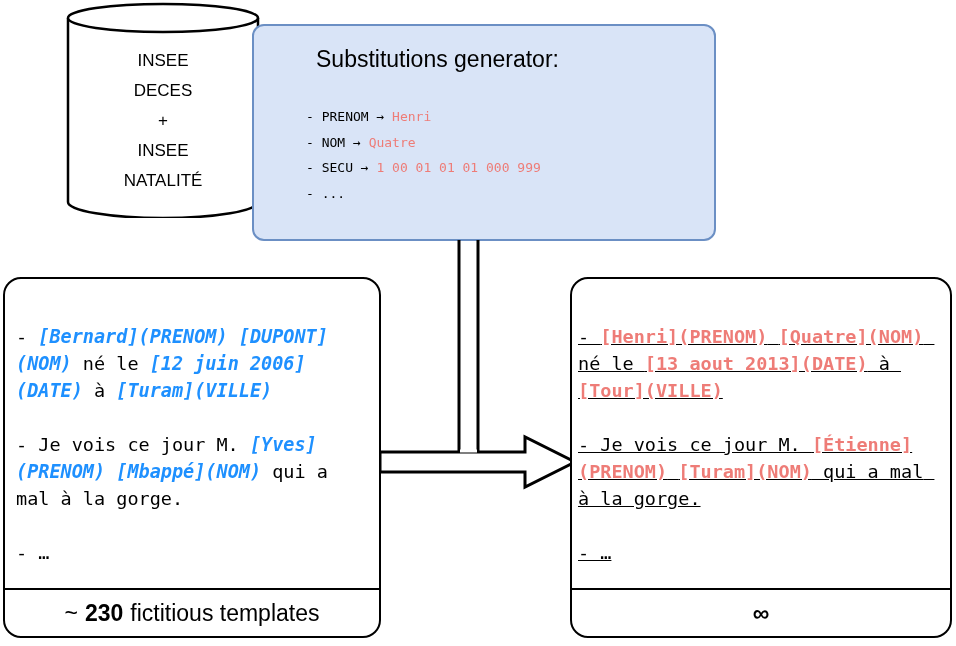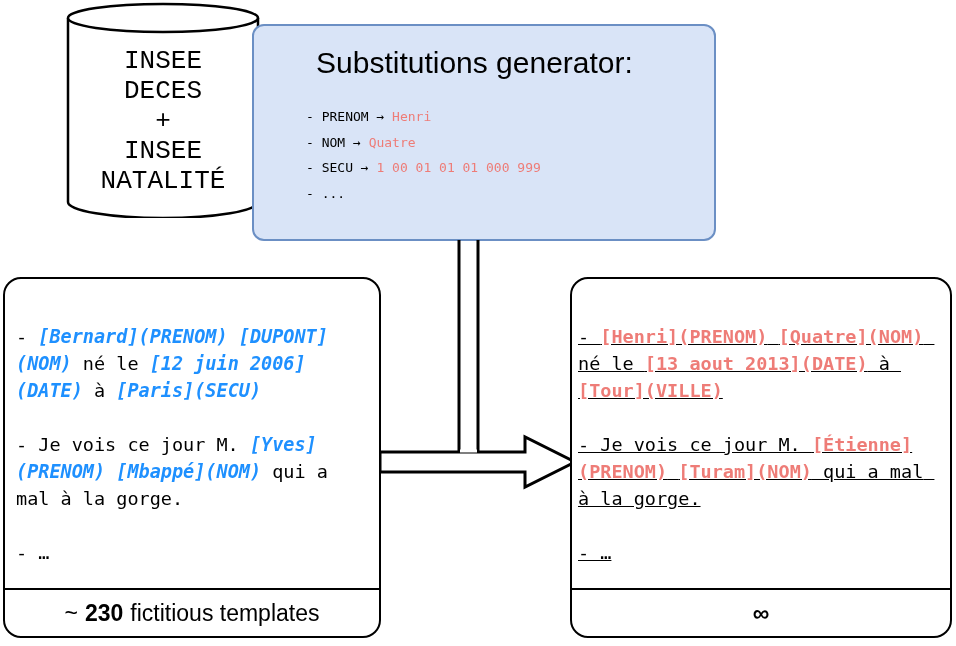--- a/index.html
+++ b/index.html
@@ -28,45 +28,44 @@
     left: 0; top: 0;
     width: 194px;
     height: 216px;
   }
   #db-label {
     position: absolute;
     left: 0;
     top: 44px;
     width: 194px;
     text-align: center;
-    font-size: 26px;
+    font-size: 17px;
     line-height: 30px;
     color: #000000;
     white-space: pre-line;
     letter-spacing: 0px;
-    font-family: Liberation Mono, monospace;
   }
 
   
   #generator-box {
     position: absolute;
     left: 252px;
     top: 24px;
     width: 464px;
     height: 217px;
     box-sizing: border-box;
     background: #d9e4f7;
     border: 2px solid #6b8fc4;
     border-radius: 12px;
   }
   #generator-title {
     position: absolute;
     left: 62px;
     top: 20px;
-    font-size: 30px;
+    font-size: 23px;
     color: #000000;
   }
   #generator-lines {
     position: absolute;
     left: 52px;
     top: 78px;
     font-family: "DejaVu Sans Mono", "Liberation Mono", monospace;
     font-size: 13px;
     line-height: 25.5px;
     color: #000000;
@@ -173,21 +172,21 @@
   <path d="M 89 12 L 89 224" stroke="#000000" stroke-width="3" fill="none"></path>
   <path d="M 108 12 L 108 224" stroke="#000000" stroke-width="3" fill="none"></path>
 
   <path d="M 10 224 L 89 224 L 89 224 M 10 224 L 10 244 L 155 244 L 155 259
            L 205 234 L 155 209 L 155 224 L 10 224 Z" fill="#ffffff" stroke="#000000" stroke-width="3" stroke-linejoin="miter"></path>
 
   <path d="M 90 223 L 107 223" stroke="#ffffff" stroke-width="3" fill="none"></path>
 </svg>
 
 <div class="doc-card" id="doc-left">
-  <div class="doc-body"><span>- </span><span class="tag-blue">[Bernard](PRENOM)</span> <span class="tag-blue">[DUPONT](NOM)</span><span> né le </span><span class="tag-blue">[12 juin 2006](DATE)</span><span> à </span><span class="tag-blue">[Paris](SECU)</span>
+  <div class="doc-body"><span>- </span><span class="tag-blue">[Bernard](PRENOM)</span> <span class="tag-blue">[DUPONT](NOM)</span><span> né le </span><span class="tag-blue">[12 juin 2006](DATE)</span><span> à </span><span class="tag-blue">[Turam](VILLE)</span>
 
 <span>- Je vois ce jour M. </span><span class="tag-blue">[Yves](PRENOM)</span> <span class="tag-blue">[Mbappé](NOM)</span><span> qui a mal à la gorge.</span>
 
 <span class="dots-line">- …</span></div>
   <div class="doc-footer">
     <span class="approx">~</span>
       <span class="count">230</span>
       <span class="tail">fictitious templates</span>
   </div>
 </div>

